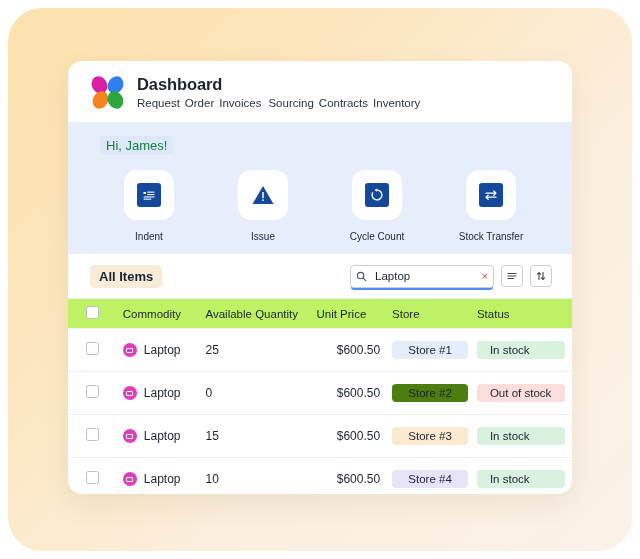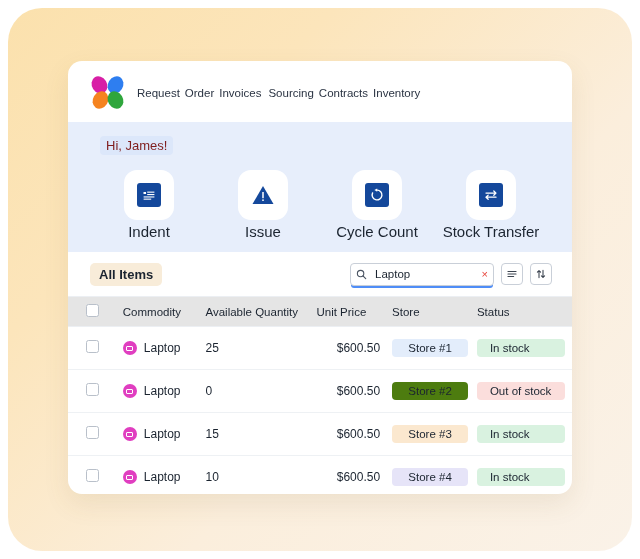--- a/index.html
+++ b/index.html
@@ -90,21 +90,21 @@
 
   
   .quick-panel {
     background: #e7eefb;
     padding: 14px 0 12px 0;
   }
   .greeting-wrap { padding-left: 32px; }
   .greeting {
     display: inline-block;
     font-size: 13px;
-    color: #7f1d1d;
+    color: #15803d;
     background: #dce7fa;
     border-radius: 4px;
     padding: 2px 6px;
   }
   .actions {
     display: flex;
     justify-content: space-around;
     align-items: flex-start;
     margin-top: 15px;
     padding: 0 24px;
@@ -129,22 +129,22 @@
     width: 24px;
     height: 24px;
     background: #14489b;
     border-radius: 3px;
     display: flex;
     align-items: center;
     justify-content: center;
   }
   .glyph svg { display: block; }
   .action-label {
-    margin-top: 3px;
-    font-size: 15px;
+    margin-top: 11px;
+    font-size: 10px;
     color: #1b2430;
     white-space: nowrap;
   }
 
   
   .toolbar {
     height: 44px;
     display: flex;
     align-items: center;
     padding: 0 20px 0 22px;
@@ -201,21 +201,21 @@
     border-radius: 4px;
     background: #ffffff;
     display: flex;
     align-items: center;
     justify-content: center;
     cursor: pointer;
   }
 
   
   .table { width: 100%; border-collapse: collapse; }
-  .table thead tr { background: #e5e5e5; }
+  .table thead tr { background: #bef264; }
   .table th {
     text-align: left;
     font-size: 11.5px;
     font-weight: normal;
     color: #1b2430;
     padding: 7px 0;
     border-top: 1px solid #eceff3;
     border-bottom: 1px solid #eceff3;
   }
   .table td {
@@ -279,20 +279,21 @@
 <div class="card">
 
   <div class="header">
     <div class="logo">
       <span class="petal tl"></span>
       <span class="petal tr"></span>
       <span class="petal bl"></span>
       <span class="petal br"></span>
     </div>
     <div class="header-text">
+      <div class="app-title">Dashboard</div>
       <div class="nav">
         <span class="nav-item">Request</span>
         <span class="nav-item">Order</span>
         <span class="nav-item">Invoices</span>
         <span class="nav-item gap-before">Sourcing</span>
         <span class="nav-item">Contracts</span>
         <span class="nav-item">Inventory</span>
       </div>
     </div>
   </div>

